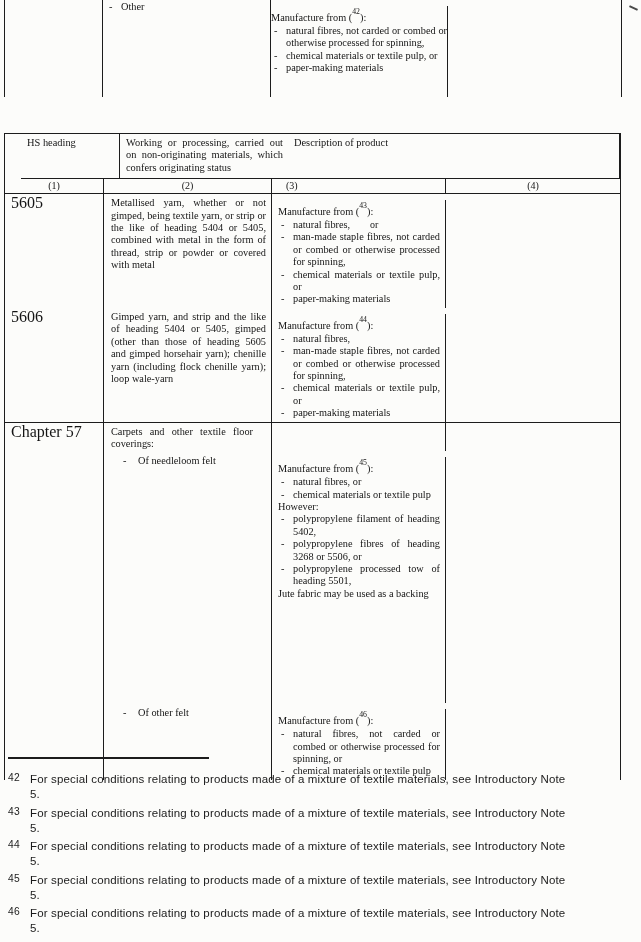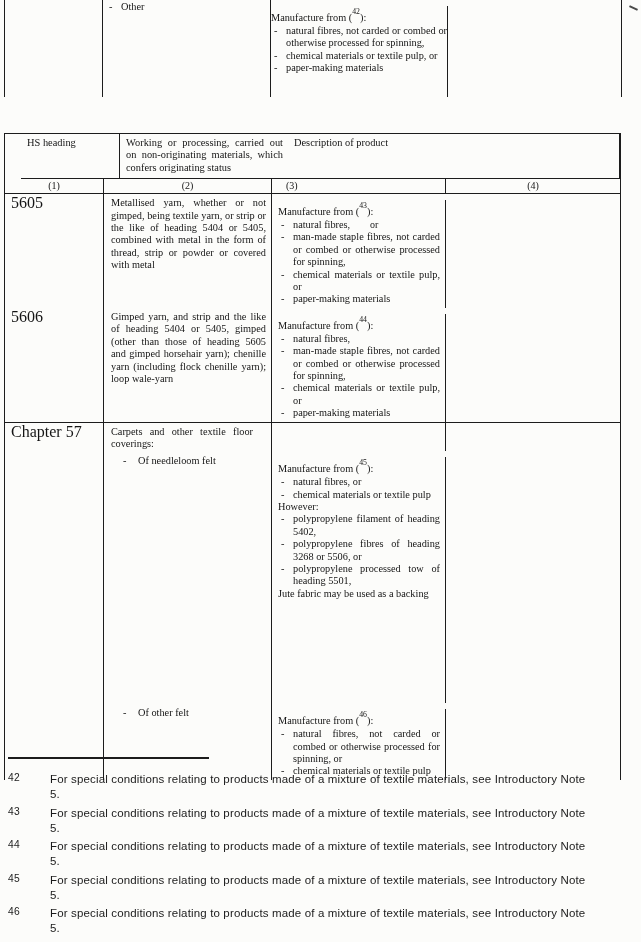--- a/index.html
+++ b/index.html
@@ -53,21 +53,21 @@
   .intro-desc { text-align:justify; padding:3px 18px 1px 7px; }
   
   .fn-sep { position:absolute; top:757px; left:8px; width:201px; height:2px; background:#1c1c1c; }
   .footnotes {
     position:absolute; top:772px; left:8px; width:628px;
     font-family:"Liberation Sans", sans-serif;
     font-size:11.5px; line-height:15px; letter-spacing:0.15px; color:#1b1b1b;
   }
   .footnote { display:flex; margin-bottom:3.6px; }
   .fn-ref { flex:0 0 22px; font-size:10.3px; position:relative; top:-2px; }
-  .fn-text { flex:1;margin-left:20px; }
+  .fn-text { flex:1; }
   .artifact { position:absolute; top:7px; left:629px; width:9px; height:2px; background:#4a4a4a; transform:rotate(25deg); }
 </style>
 </head>
 <body>
 
 <div class="page">
 
   <div class="artifact"></div>
 
   <div class="fragment-table">

